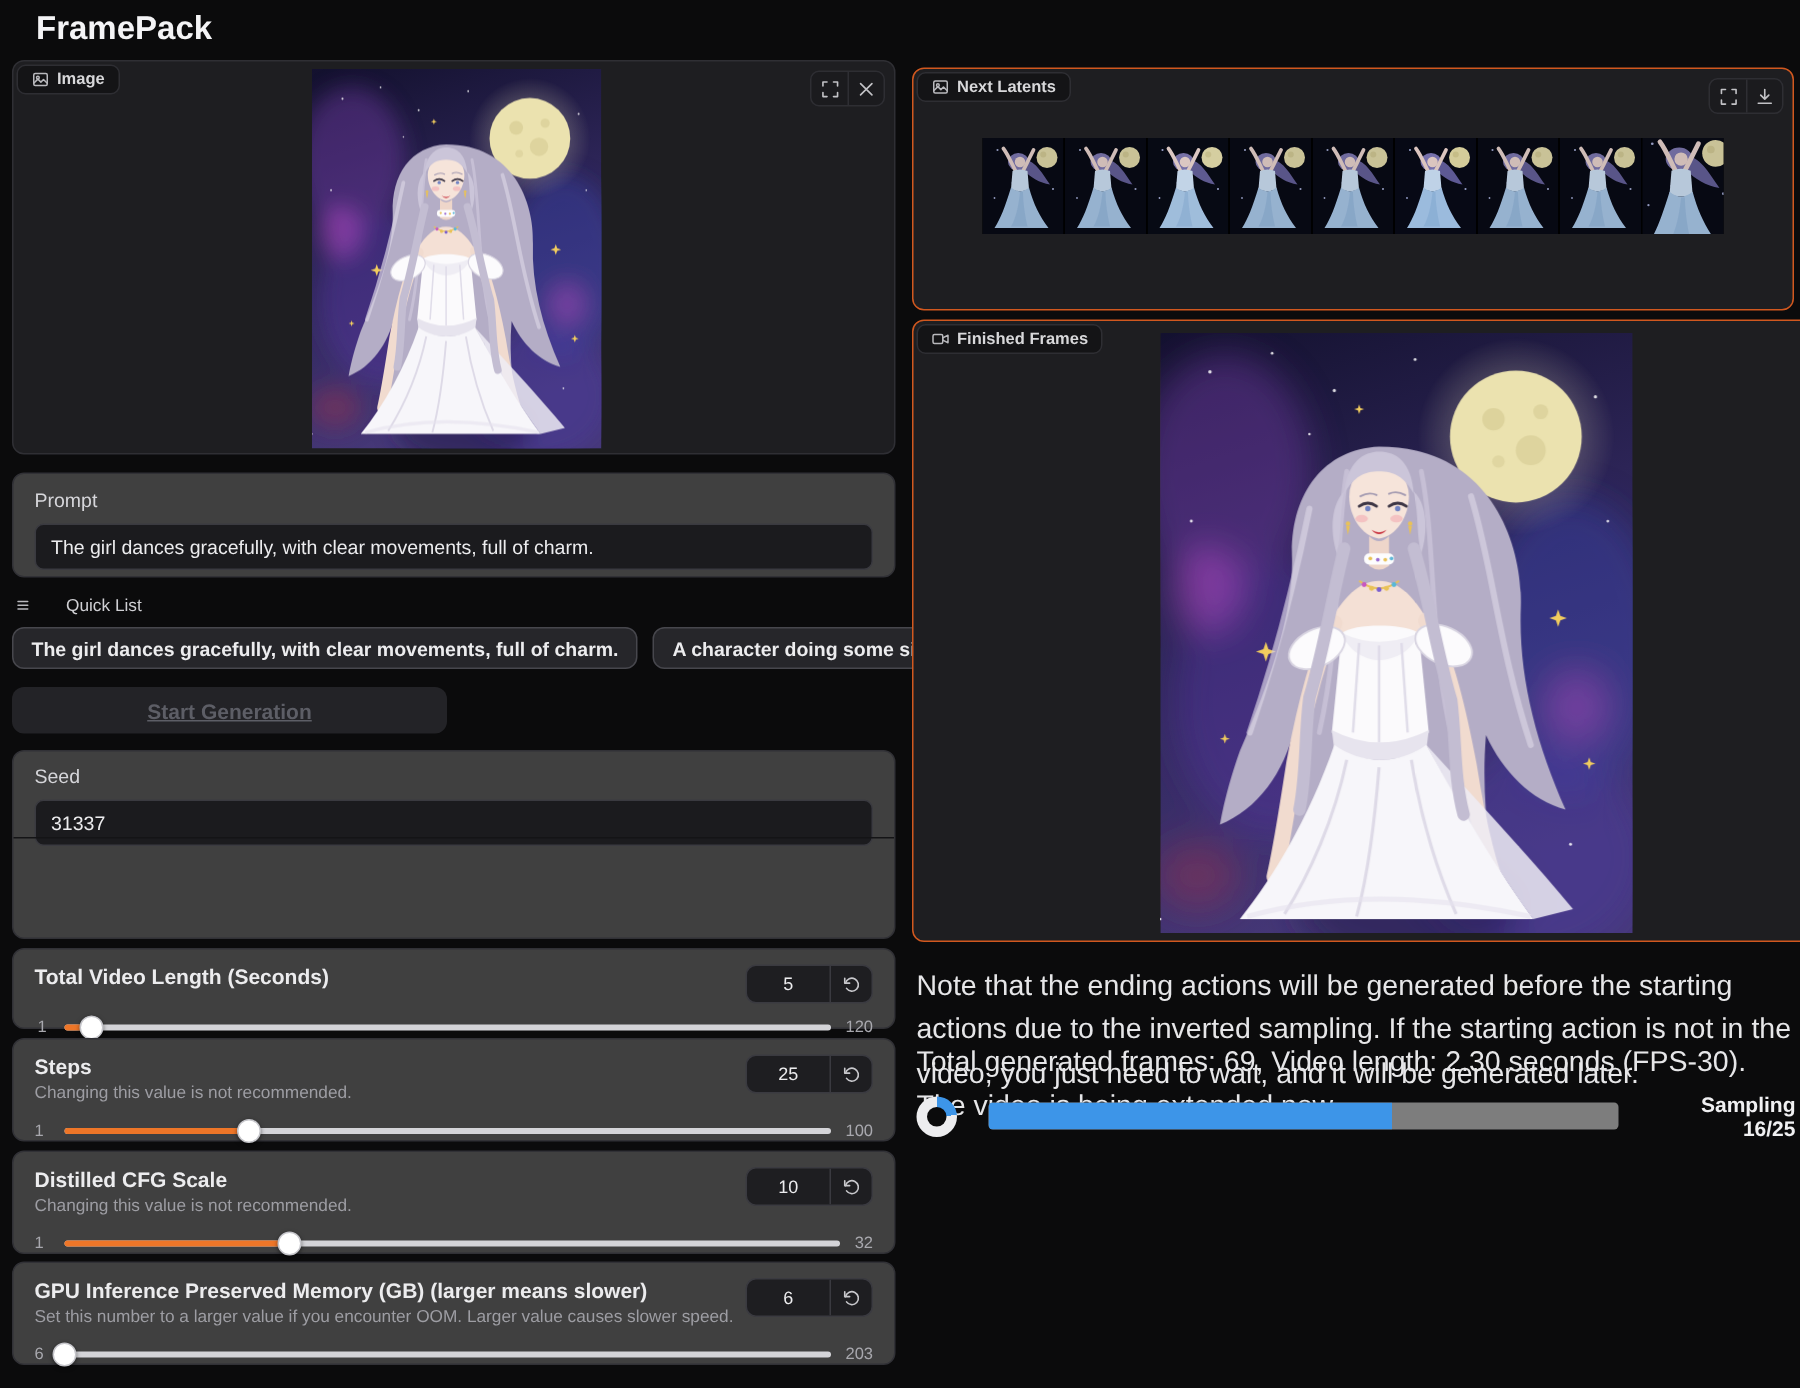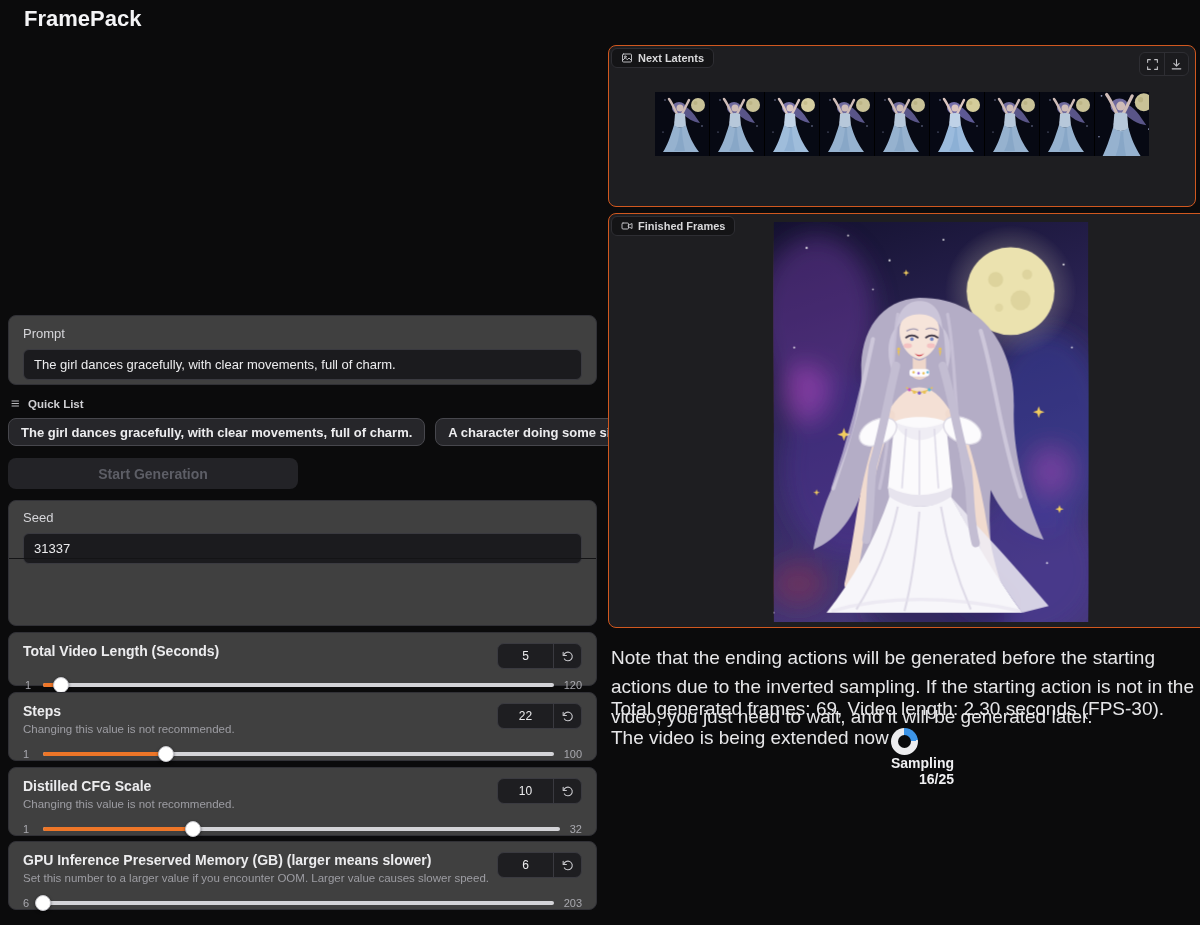--- a/index.html
+++ b/index.html
@@ -30,28 +30,28 @@
   .icbtn { width:24px; height:22px; display:flex; align-items:center; justify-content:center; color:#c2c2c6; cursor:pointer; }
   .icbtn + .icbtn { border-left:1px solid #2e2e33; }
   .ic { width:13px; height:13px; stroke:currentColor; fill:none; stroke-width:2; stroke-linecap:round; stroke-linejoin:round; }
 
   
   .field-label { font-size:13px; color:#d6d6da; margin-bottom:8px; }
   .textbox { width:100%; background:#1b1b1e; border:1px solid #3a3a40; border-radius:6px;
              color:#ececee; font-size:13px; padding:7px 10px; font-family:inherit; }
 
   
-  .ql-head { position:absolute; display:flex; align-items:center; gap:6px; font-size:11.5px; color:#cfcfd3; font-weight:700;justify-content:space-between; }
+  .ql-head { position:absolute; display:flex; align-items:center; gap:22px; font-size:11.5px; color:#cfcfd3; font-weight:400;justify-content:space-between; }
   .ql-head .ic { width:12px; height:12px; color:#b9b9bd; }
   .pill { background:#26262a; border:1px solid #47474d; border-radius:8px; color:#ececee;
           font-size:13px; font-weight:600; padding:5px 12px; height:28px; display:flex; align-items:center; cursor:pointer; }
 
   
   .btn { position:absolute; height:31px; border-radius:8px; display:flex; align-items:center; justify-content:center;
-         font-size:14px; font-weight:700; cursor:pointer; }
+         font-size:14px; font-weight:700; cursor:pointer;text-decoration:underline; }
   .btn.secondary-disabled { background:#232327; color:#5d5e66; }
   .btn.stop { background:#4e4e55; color:#f0f0f2; }
 
   
   .info-text { font-size:11.5px; color:#9d9da3; }
   .cb-row { display:flex; align-items:center; gap:9px; margin-top:9px; cursor:pointer; }
   .cb-box { width:17px; height:17px; border:1px solid #54545c; border-radius:4px; background:#222226; }
   .cb-label { font-size:14px; font-weight:700; color:#f0f0f2; }
   .sep { position:absolute; left:0; right:0; height:1px; background:#141416; }
 
@@ -270,20 +270,43 @@
       <path d="M25,36 C24,46 22,54 19,59 L30,59 C28,50 27,42 27,36 Z" fill="#8fb2d4" opacity="0.6"></path>
       <rect width="54" height="64" fill="#14204a" opacity="0.12"></rect>
     </symbol>
   </defs>
 </svg>
 
 <div id="stage">
 
   <div class="app-title">FramePack</div>
 
+  <div class="panel" style="left:8px; top:40px; width:589px; height:263px;">
+    <div class="chip">
+      <svg class="ic">
+          <use href="#i-image"></use>
+        </svg>
+      <span>Image</span>
+    </div>
+    <div class="iconchip">
+      <div class="icbtn">
+          <svg class="ic">
+            <use href="#i-expand"></use>
+          </svg>
+        </div>
+      <div class="icbtn">
+          <svg class="ic">
+            <use href="#i-close"></use>
+          </svg>
+        </div>
+    </div>
+    <svg class="art" style="position:absolute; left:199px; top:5px;" width="193" height="253">
+        <use href="#art-portrait"></use>
+      </svg>
+  </div>
 
   <div class="block" style="left:8px; top:315px; width:589px; height:70px;">
     <div class="field-label">Prompt</div>
     <input class="textbox" value="The girl dances gracefully, with clear movements, full of charm." style="">
   </div>
 
   <div class="ql-head" style="left:10px; top:398px;">
     <svg class="ic">
         <use href="#i-list"></use>
       </svg>
@@ -327,21 +350,21 @@
     </div>
   </div>
 
   <div class="block" style="left:8px; top:692px; width:589px; height:69px;">
     <div class="slider-head">
       <div>
         <div class="slider-label">Steps</div>
         <div class="info-text" style="margin-top:4px;">Changing this value is not recommended.</div>
       </div>
       <div class="numwrap">
-        <div class="numval">22</div>
+        <div class="numval">25</div>
         <div class="resetbtn">
             <svg class="ic">
               <use href="#i-reset"></use>
             </svg>
           </div>
       </div>
     </div>
     <div class="slider-row" style="margin-top:13px;">
       <span class="minmax">1</span>
       <div class="track">
@@ -485,21 +508,21 @@
         </div>
     </div>
     <svg class="art" style="position:absolute; left:50%; transform:translateX(-50%); top:8px;" width="315" height="400">
         <use href="#art-portrait"></use>
       </svg>
   </div>
 
   <div class="note-text" style="left:611px; top:643px; width:586px;">Note that the ending actions will be generated before the starting actions due to the inverted sampling. If the starting action is not in the video, you just need to wait, and it will be generated later.</div>
   <div class="note-text" style="left:611px; top:694px; width:586px;">Total generated frames: 69, Video length: 2.30 seconds (FPS-30). The video is being extended now ...</div>
 
-  <div class="progress-row" style="left:611px; top:728px; width:586px;flex-direction:column;">
+  <div class="progress-row" style="left:611px; top:728px; width:586px;">
     <div class="spinner">
         <div class="hole"></div>
       </div>
     <div class="pbar" style="flex:1; margin:0 18px 0 21px;">
       <div class="pfill" style="width: 64%;"></div>
     </div>
     <div class="plabel" style="width:100px;">Sampling 16/25</div>
   </div>
 
 </div>

